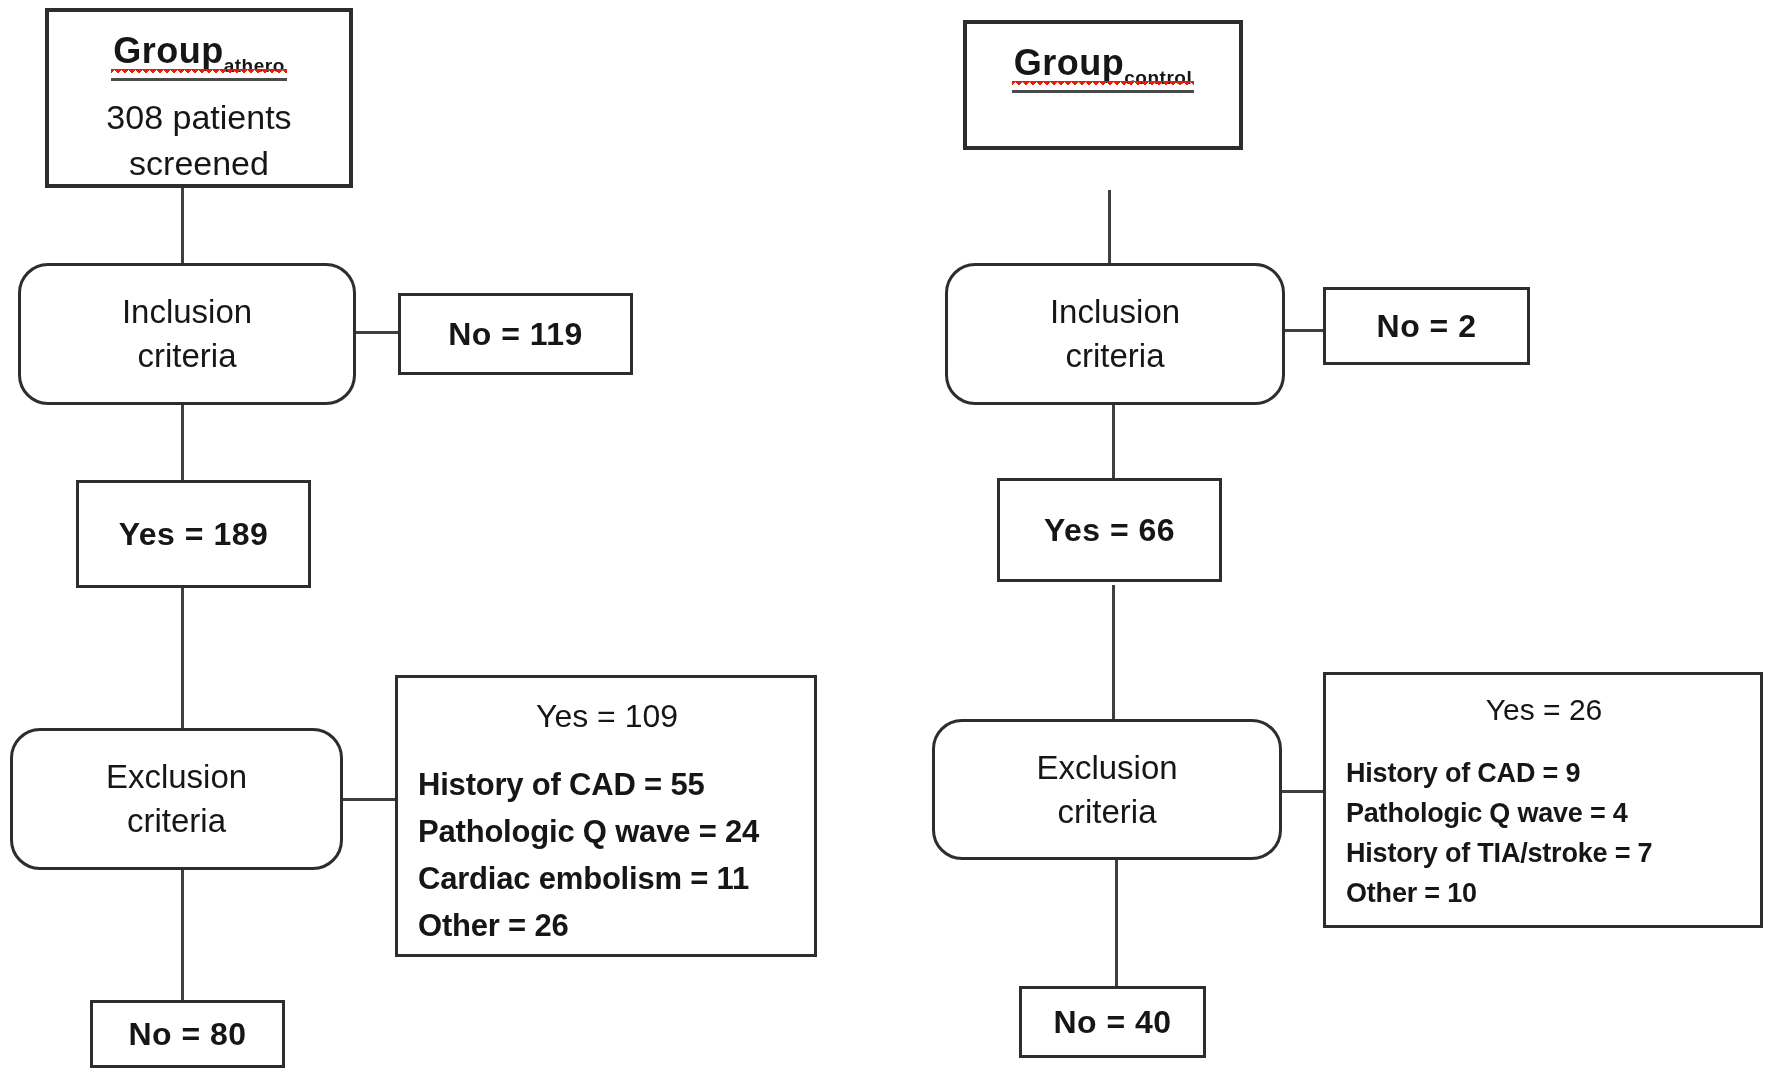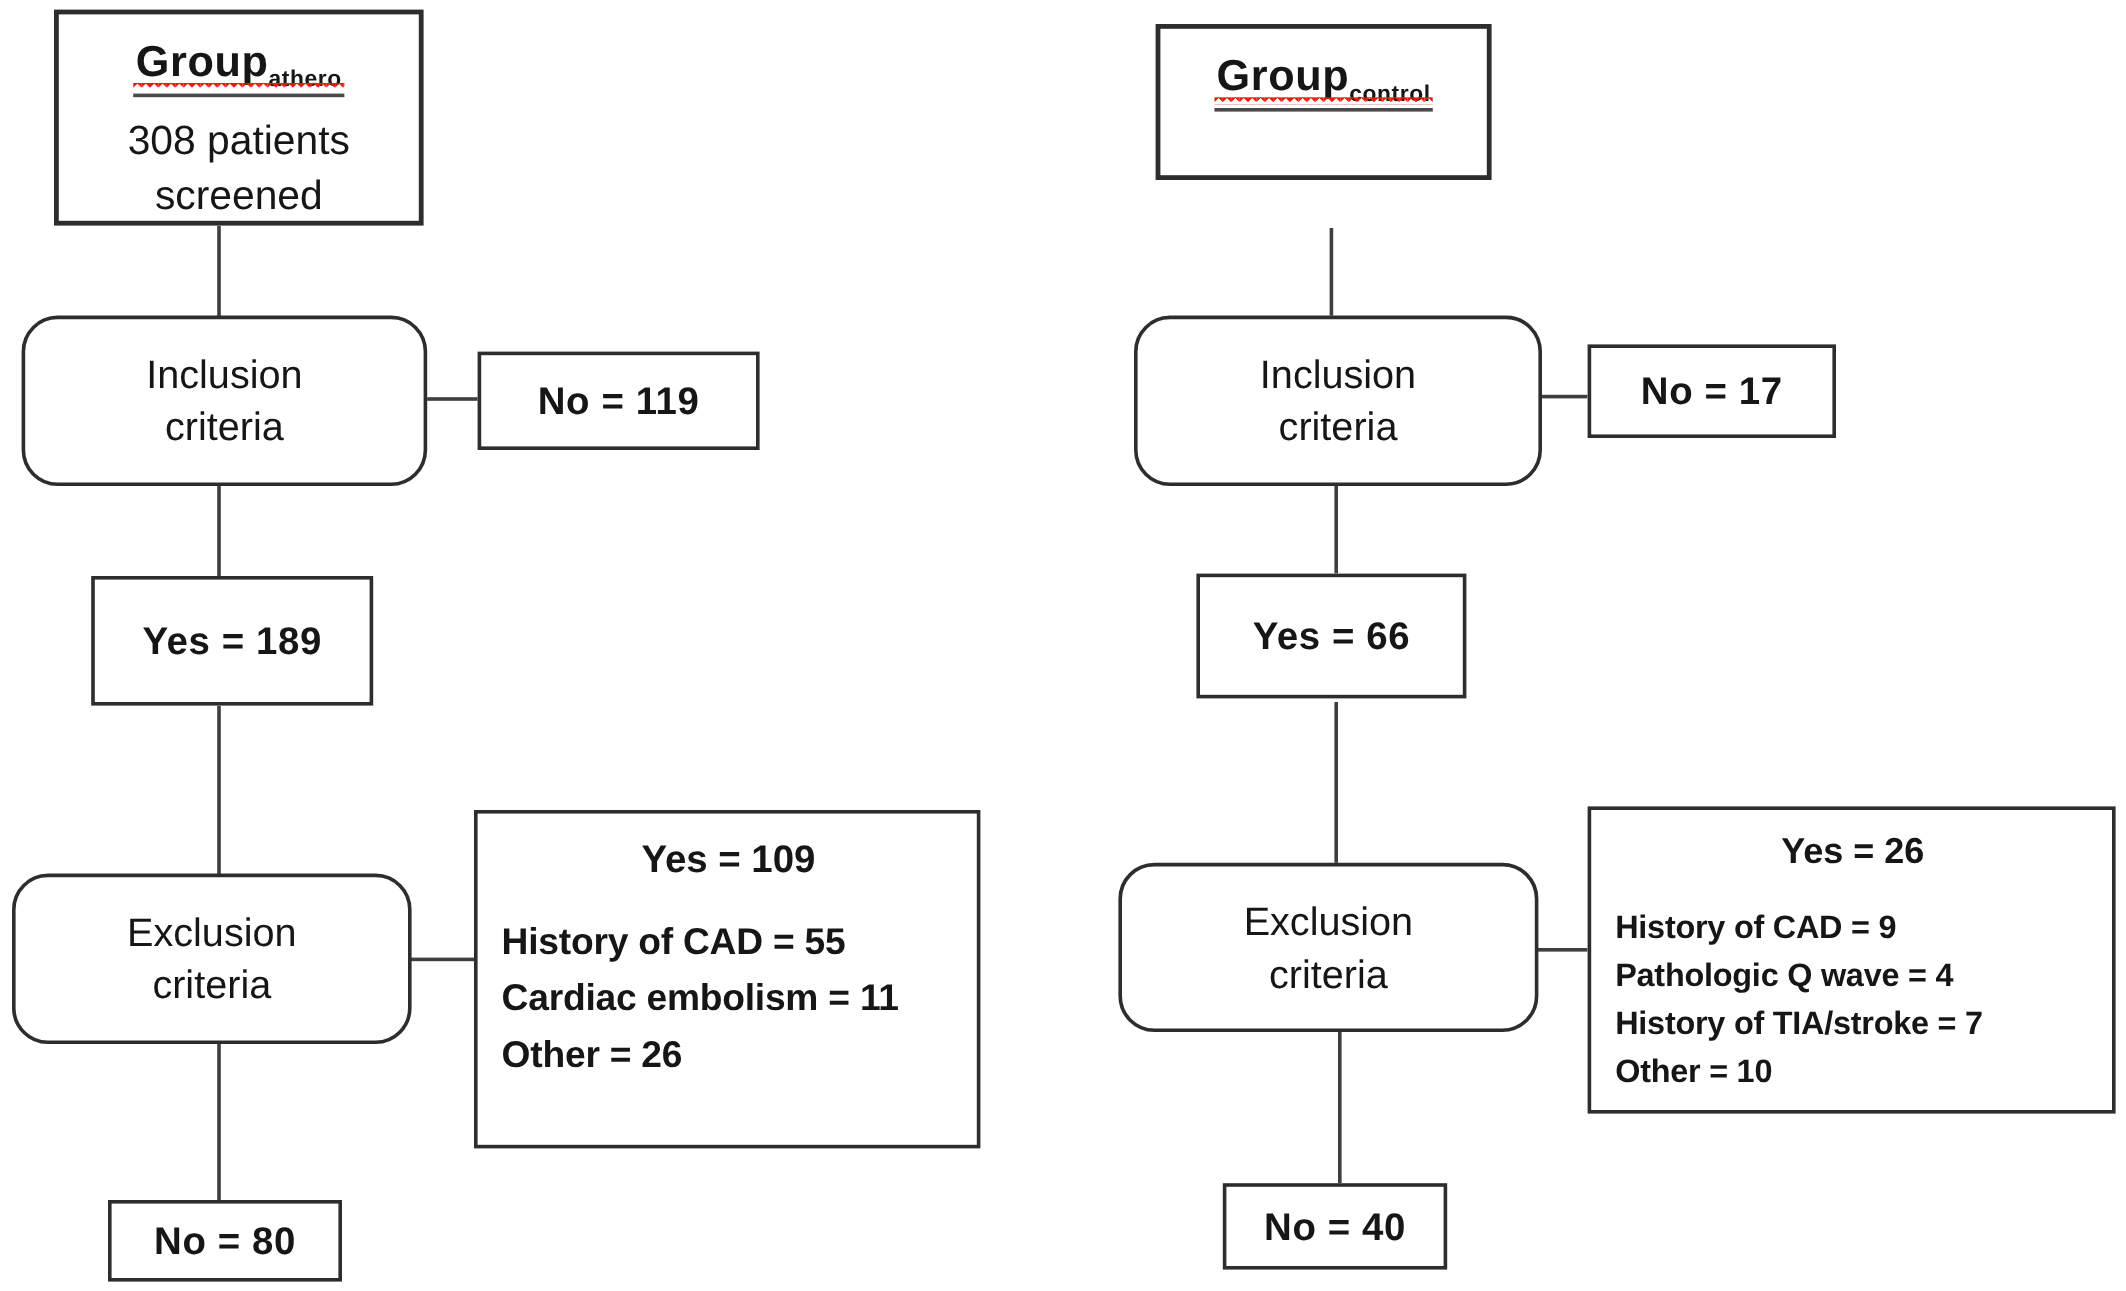--- a/index.html
+++ b/index.html
@@ -71,21 +71,21 @@
     white-space:nowrap;
   }
   .details{
     justify-content:flex-start;
     align-items:stretch;
     text-align:left;
     padding:14px 18px 10px 20px;
   }
   .det-title{
     text-align:center;
-    font-weight:bold;
+    font-weight:normal;
   }
   .det-lines{
     font-weight:bold;
     white-space:nowrap;
   }
   .det-left .det-title{font-size:32px;margin-top:6px;}
   .det-left .det-lines{font-size:31px;line-height:47px;margin-top:26px;letter-spacing:-.2px;}
   .det-right .det-title{font-size:30px;margin-top:4px;}
   .det-right .det-lines{font-size:27px;line-height:40px;margin-top:26px;letter-spacing:-.2px;}
   .det-lines div{overflow:visible;}
@@ -123,20 +123,21 @@
   </div>
 
   <div class="box rounded" style="left:10px;top:728px;width:333px;height:142px;">
     <div class="crit-label">Exclusion criteria</div>
   </div>
 
   <div class="box details det-left" style="left:395px;top:675px;width:422px;height:282px;">
     <div class="det-title">Yes = 109</div>
     <div class="det-lines">
       <div>History of CAD = 55</div>
+      <div>Pathologic Q wave = 24</div>
       <div>Cardiac embolism = 11</div>
       <div>Other = 26</div>
     </div>
   </div>
 
   <div class="box" style="left:90px;top:1000px;width:195px;height:68px;">
     <div class="numtext">No = 80</div>
   </div>
 
   <div class="line" style="left:1108px;top:190px;width:3px;height:73px;"></div>
@@ -151,21 +152,21 @@
       <span>Group</span><span class="sub">control</span>
       <span class="squiggle"></span>
     </div>
   </div>
 
   <div class="box rounded" style="left:945px;top:263px;width:340px;height:142px;">
     <div class="crit-label">Inclusion criteria</div>
   </div>
 
   <div class="box" style="left:1323px;top:287px;width:207px;height:78px;">
-    <div class="numtext">No = 17</div>
+    <div class="numtext">No = 2</div>
   </div>
 
   <div class="box" style="left:997px;top:478px;width:225px;height:104px;">
     <div class="numtext">Yes = 66</div>
   </div>
 
   <div class="box rounded" style="left:932px;top:719px;width:350px;height:141px;">
     <div class="crit-label">Exclusion criteria</div>
   </div>
 

